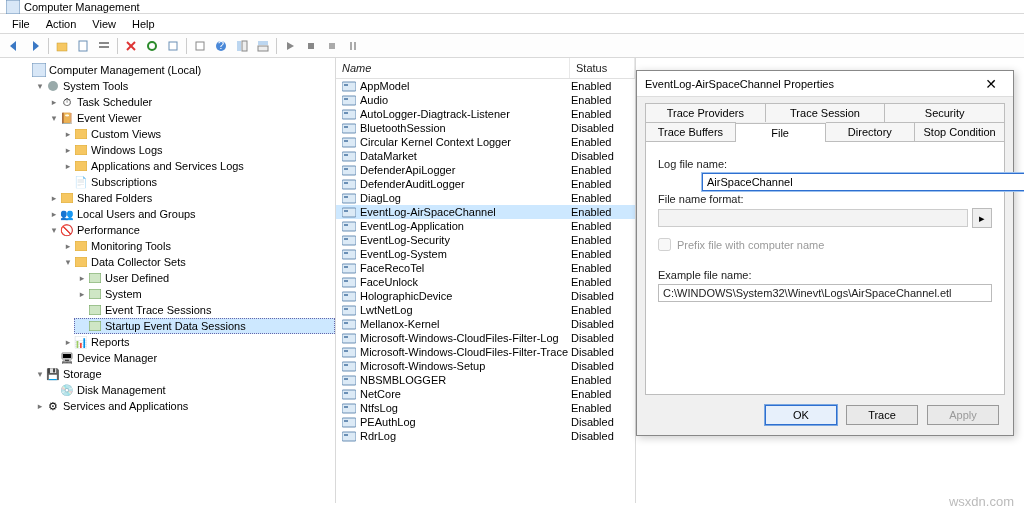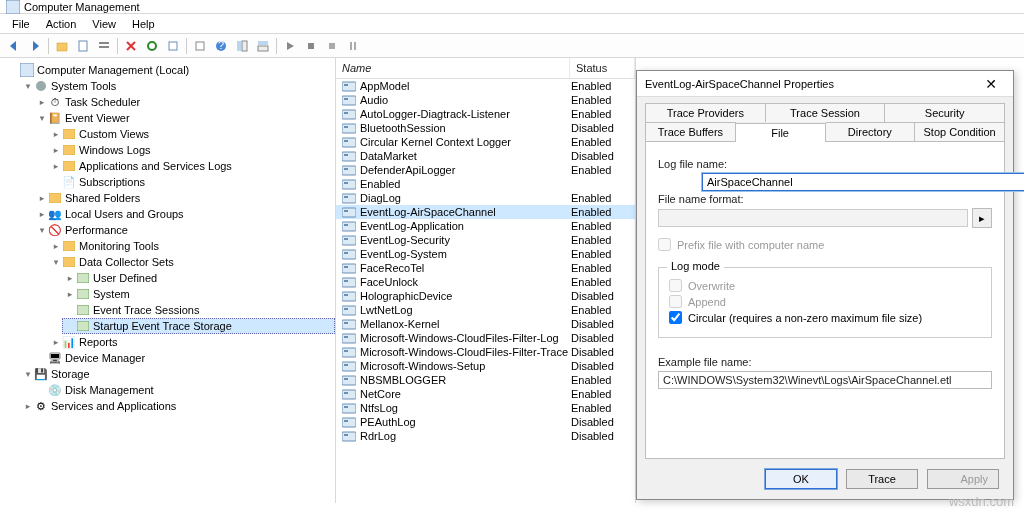--- a/index.html
+++ b/index.html
@@ -21,29 +21,29 @@
 .col-name { flex: 1; font-style: italic; }
 .col-status { width: 65px; }
 .list-body { flex: 1; overflow: auto; }
 .row { display: flex; padding: 1px 6px; align-items: center; }
 .row.sel { background: #cde8ff; }
 .row .ricon { width: 14px; height: 12px; margin-right: 4px; display: inline-flex; }
 .row .rname { flex: 1; white-space: nowrap; overflow: hidden; text-overflow: ellipsis; }
 .row .rstat { width: 58px; }
 
 .tree ul { list-style: none; padding-left: 14px; }
-.tree > ul { padding-left: 6px; }
+.tree > ul { padding-left: 18px; }
 .tree li { white-space: nowrap; }
 .tree .node { display: flex; align-items: center; padding: 1px 2px; cursor: default; }
 .tree .node.sel { background: #cde8ff; border: 1px dotted #66a; padding: 0 1px; }
 .tree .tw { width: 12px; display: inline-flex; justify-content: center; color: #777; font-size: 9px; }
 .tree .nicon { width: 14px; height: 14px; margin-right: 3px; display: inline-flex; align-items: center; justify-content: center; }
 
 
-.dialog { position: absolute; left: 636px; top: 70px; width: 378px; height: 430px; background: #f0f0f0; border: 1px solid #888; box-shadow: 2px 2px 8px rgba(0,0,0,.2); display: flex; flex-direction: column; }
+.dialog { position: absolute; left: 636px; top: 70px; width: 378px; height: 366px; background: #f0f0f0; border: 1px solid #888; box-shadow: 2px 2px 8px rgba(0,0,0,.2); display: flex; flex-direction: column; }
 .dlg-title { height: 26px; background: #fff; display: flex; align-items: center; padding: 0 8px; border-bottom: 1px solid #ddd; font-size: 12px; }
 .dlg-close { margin-left: auto; width: 28px; text-align: center; font-size: 14px; cursor: default; }
 .tabs { padding: 6px 8px 0 8px; }
 .tabrow { display: flex; }
 .tab { flex: 1; text-align: center; padding: 3px 4px; background: #f6f6f6; border: 1px solid #bdbdbd; border-bottom: none; font-size: 11px; cursor: default; }
 .tab + .tab { border-left: none; }
 .tab.active { background: #fff; position: relative; top: 1px; }
 .tabbody { border: 1px solid #bdbdbd; background: #fff; margin: 0 8px; flex: 1; padding: 10px 12px; }
 .field-label { margin: 6px 0 3px; color: #222; }
 .tinput { width: 100%; border: 1px solid #7a99b8; padding: 2px 4px; font-size: 11px; margin-left: 44px; }
@@ -52,21 +52,21 @@
 .arrowbtn { width: 22px; height: 20px; border: 1px solid #bbb; background: #efefef; text-align: center; line-height: 18px; }
 .flexrow { display: flex; gap: 4px; align-items: center; }
 .group { border: 1px solid #ccc; padding: 8px 10px 10px; margin-top: 6px; position: relative; }
 .group-title { position: absolute; top: -8px; left: 8px; background: #fff; padding: 0 4px; }
 .cb { display: flex; align-items: center; gap: 6px; margin: 3px 0; }
 .cb input { width: 13px; height: 13px; }
 .cb.disabled { color: #9a9a9a; }
 .dlg-buttons { display: flex; gap: 9px; justify-content: flex-end; padding: 10px 14px; }
 .btn { min-width: 72px; padding: 3px 10px; border: 1px solid #999; background: #e9e9e9; text-align: center; cursor: default; }
 .btn.primary { border: 1px solid #2e6fd0; background: #e7f0fb; outline: 1px solid #7aa7e0; }
-.btn.disabled { color: #9a9a9a; text-align: right; }
+.btn.disabled { color: #9a9a9a; }
 
 .watermark { position: absolute; right: 10px; bottom: 3px; font-size: 13px; color: #bbb; }
 
 
 .svg-folder { fill: #f6c762; stroke: #c79a2e; stroke-width: .5; }
 .svg-mon { fill: #d8e7f7; stroke: #6a8fb5; }
 .svg-gear { fill: #9aa; }
 .svg-sheet { fill: #fff; stroke: #6a8fb5; }
 .svg-dcs { fill: #cfe6c5; stroke: #6fa05c; }
 </style>
@@ -345,21 +345,21 @@
                           </div>
                         </li>
                       <li>
                           <div class="node sel">
                             <span class="tw"></span>
                             <span class="nicon">
                               <svg width="12" height="10">
                                 <rect width="12" height="10" class="svg-dcs"></rect>
                               </svg>
                             </span>
-                            <span>Startup Event Trace Storage</span>
+                            <span>Startup Event Data Sessions</span>
                           </div>
                         </li>
                     </ul>
                   </li>
                   <li>
                       <div class="node">
                         <span class="tw">▸</span>
                         <span class="nicon">📊</span>
                         <span>Reports</span>
                       </div>
@@ -479,20 +479,21 @@
           <span class="rname">DefenderApiLogger</span>
           <span class="rstat">Enabled</span>
         </div>
         <div class="row">
           <span class="ricon">
             <svg width="14" height="12">
               <rect x="0" y="2" width="14" height="9" rx="1" fill="#dceaf6" stroke="#6a8fb5"></rect>
               <rect x="2" y="4" width="4" height="2" fill="#6a8fb5"></rect>
             </svg>
           </span>
+          <span class="rname">DefenderAuditLogger</span>
           <span class="rstat">Enabled</span>
         </div>
         <div class="row">
           <span class="ricon">
             <svg width="14" height="12">
               <rect x="0" y="2" width="14" height="9" rx="1" fill="#dceaf6" stroke="#6a8fb5"></rect>
               <rect x="2" y="4" width="4" height="2" fill="#6a8fb5"></rect>
             </svg>
           </span>
           <span class="rname">DiagLog</span>
@@ -700,35 +701,20 @@
     <div class="flexrow">
       <input class="roinput" disabled="" value="" style="">
       <div class="arrowbtn">▸</div>
     </div>
 
     <div class="cb disabled" style="margin-top:10px">
       <input type="checkbox" disabled="" style="">
       <span>Prefix file with computer name</span>
     </div>
 
-    <div class="group" style="margin-top:16px">
-      <span class="group-title">Log mode</span>
-      <div class="cb disabled">
-          <input type="checkbox" disabled="" style="">
-          <span>Overwrite</span>
-        </div>
-      <div class="cb disabled">
-          <input type="checkbox" disabled="" style="">
-          <span>Append</span>
-        </div>
-      <div class="cb">
-          <input type="checkbox" checked="" style="">
-          <span>Circular (requires a non-zero maximum file size)</span>
-        </div>
-    </div>
 
     <div class="field-label" style="margin-top:18px">Example file name:</div>
     <input class="roinput" readonly="" style="background: rgb(255, 255, 255); border: 1px solid rgb(187, 187, 187); color: rgb(34, 34, 34);" value="C:\WINDOWS\System32\Winevt\Logs\AirSpaceChannel.etl">
   </div>
   <div class="dlg-buttons">
     <div class="btn primary">OK</div>
     <div class="btn">Trace</div>
     <div class="btn disabled">Apply</div>
   </div>
 </div>

